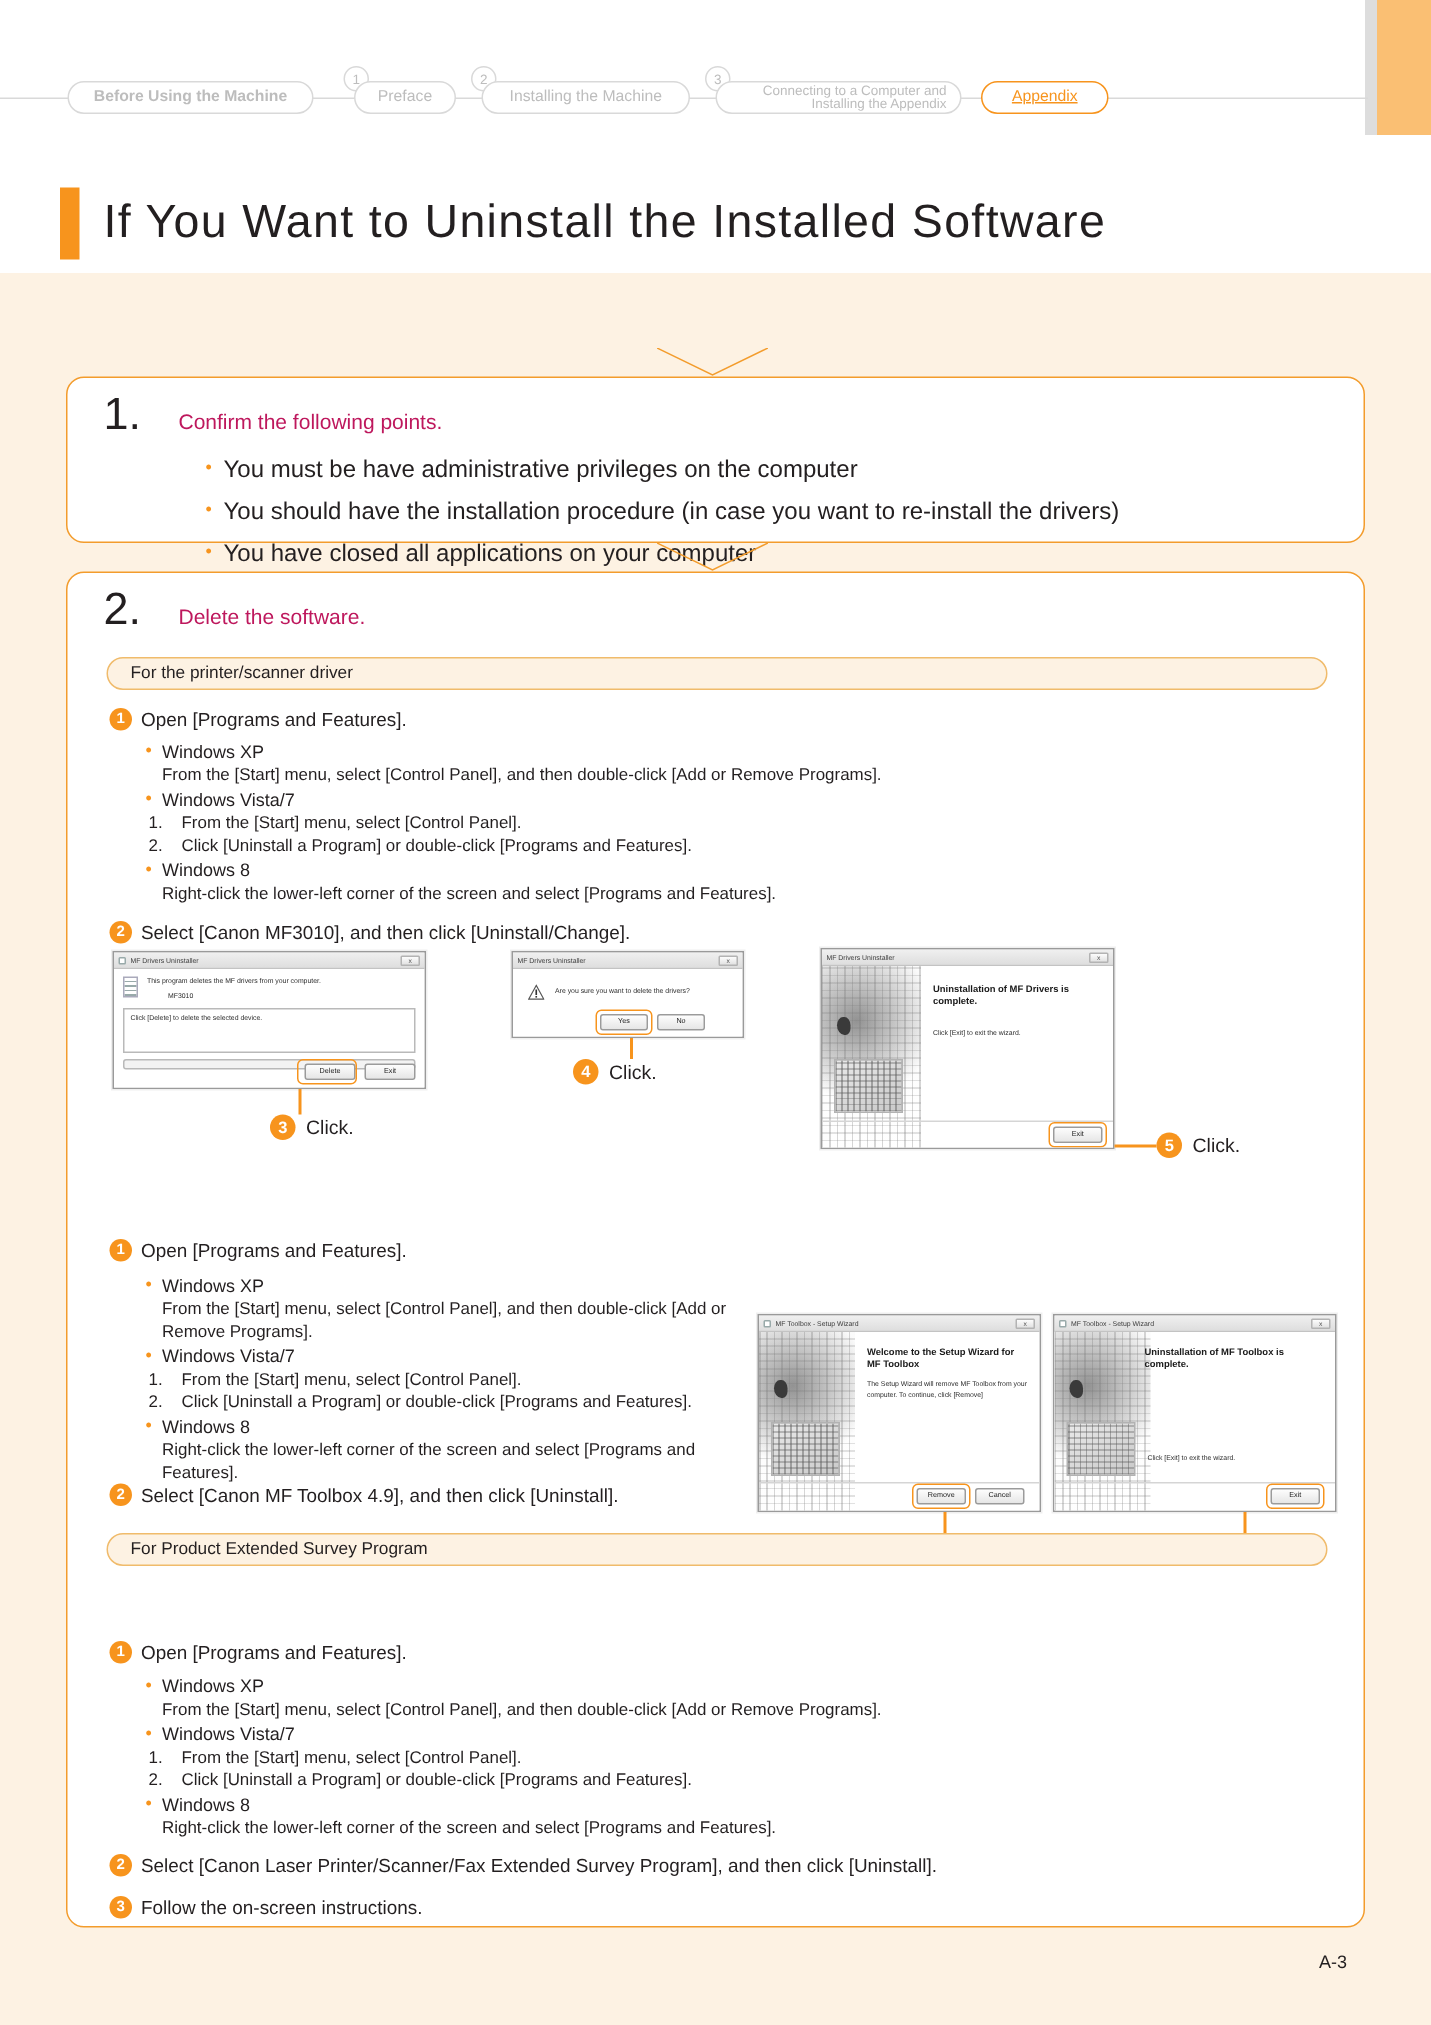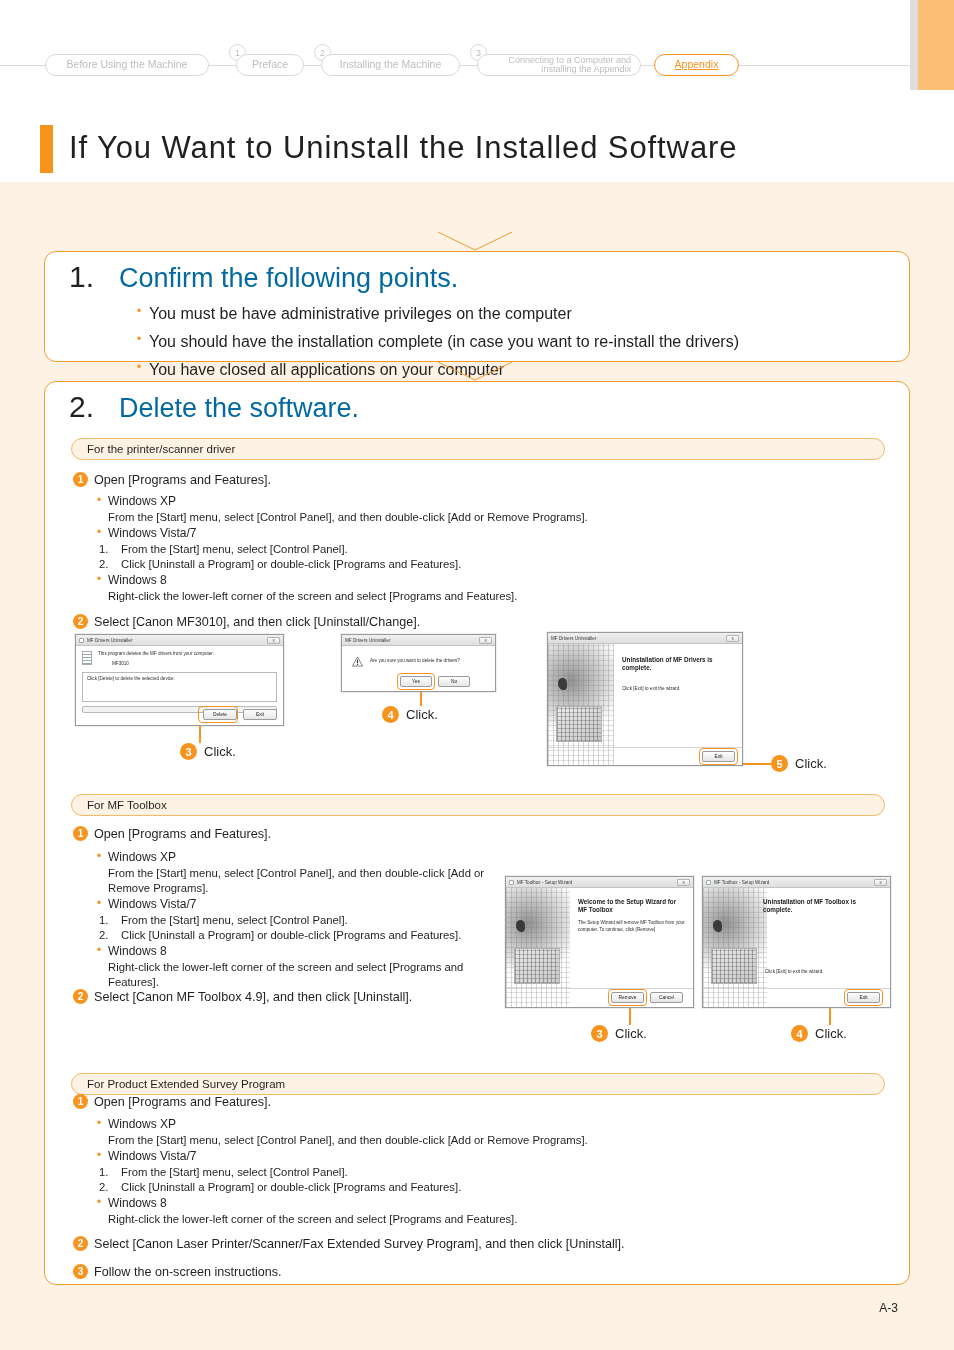--- a/index.html
+++ b/index.html
@@ -83,21 +83,21 @@
   
   .stepbox {
     position: absolute; border: 1px solid #f39c2c; border-radius: 12px;
     background: #ffffff;
   }
   #step1 { left: 44px; top: 251px; width: 866px; height: 111px; }
   #step2 { left: 44px; top: 381px; width: 866px; height: 904px; }
 
   .stephead { display: flex; align-items: baseline; padding: 10px 0 0 24px; }
   .stepnum { font-size: 30px; color: #231f20; line-height: 1; width: 50px; }
-  .steptitle { font-size: 27px; color: #0369a1; line-height: 1; }
+  .steptitle { font-size: 14px; color: #be185d; line-height: 1; }
 
   .bullets { margin: 13px 0 0 92px; }
   .bullets li {
     list-style: none; position: relative; font-size: 16px; color: #231f20;
     margin-bottom: 10px; padding-left: 12px;
   }
   .bullets li:before {
     content: "•"; position: absolute; left: 0; top: -1px; color: #f7941d; font-size: 12px;
   }
 
@@ -216,21 +216,21 @@
 
 <div id="page">
   <div class="bg-white-top"></div>
   <div class="bg-cream"></div>
   <div class="edge-gray"></div>
   <div class="edge-orange"></div>
 
   <div class="tabbar">
     <div class="tabline"></div>
 
-    <div class="tab" style="left:45px; width:164px;">
+    <div class="tab" style="left:45px; width:164px;font-weight:bold;">
       <span>Before Using the Machine</span>
     </div>
 
     <div class="tabnum" style="left:229px;">
       <span>1</span>
     </div>
     <div class="tab" style="left:236px; width:68px;">
       <span>Preface</span>
     </div>
 
@@ -263,21 +263,21 @@
     <polyline points="0,0 37,18 74,0" fill="none" stroke="#f39c2c" stroke-width="1"></polyline>
   </svg>
 
   <div class="stepbox" id="step1">
     <div class="stephead">
       <div class="stepnum">1.</div>
       <div class="steptitle">Confirm the following points.</div>
     </div>
     <ul class="bullets">
       <li>You must be have administrative privileges on the computer</li>
-      <li>You should have the installation complete (in case you want to re-install the drivers)</li>
+      <li>You should have the installation procedure (in case you want to re-install the drivers)</li>
       <li>You have closed all applications on your computer</li>
     </ul>
   </div>
 
   <svg class="conn2" viewBox="0 0 74 20">
     <polyline points="0,0 37,18 74,0" fill="none" stroke="#f39c2c" stroke-width="1"></polyline>
   </svg>
 
   <div class="stepbox" id="step2">
     <div class="stephead">
@@ -399,23 +399,20 @@
         <div class="dlg-btn" style="width:33px;">Exit</div>
       </div>
       <div class="hl" style="right:4px; bottom:0px; width:39px; height:17px;"></div>
     </div>
     <div class="lead" style="left:698px; top:381px; width:28px; height:1.6px;"></div>
     <div class="click-callout" style="left:726px; top:373px;">
       <span class="num">5</span>
       <span>Click.</span>
     </div>
 
-    <div class="sec-pill" style="top:412px;">
-      <span>For MF Toolbox</span>
-    </div>
 
     <div class="numline" style="left:28px; top:444px;">
       <span class="num">1</span>
       <span class="ntext">Open [Programs and Features].</span>
     </div>
 
     <div class="subblock" style="left:52px; top:468px; width:400px;">
       <div class="sb-item">
         <div class="sb-head">Windows XP</div>
         <div class="sb-body">From the [Start] menu, select [Control Panel], and then double-click [Add or Remove Programs].</div>
@@ -490,21 +487,21 @@
         <div class="dlg-btn" style="width:33px;">Exit</div>
       </div>
       <div class="hl" style="right:7px; bottom:1px; width:39px; height:17px;"></div>
     </div>
     <div class="lead" style="left:784px; top:626px; width:1.6px; height:17px;"></div>
     <div class="click-callout" style="left:746px; top:643px;">
       <span class="num">4</span>
       <span>Click.</span>
     </div>
 
-    <div class="sec-pill" style="top:691px;align-items:center;">
+    <div class="sec-pill" style="top:640px;align-items:center;">
       <span>For Product Extended Survey Program</span>
     </div>
 
     <div class="numline" style="left:28px; top:712px;">
       <span class="num">1</span>
       <span class="ntext">Open [Programs and Features].</span>
     </div>
 
     <div class="subblock" style="left:52px; top:735px; width:720px;">
       <div class="sb-item">

